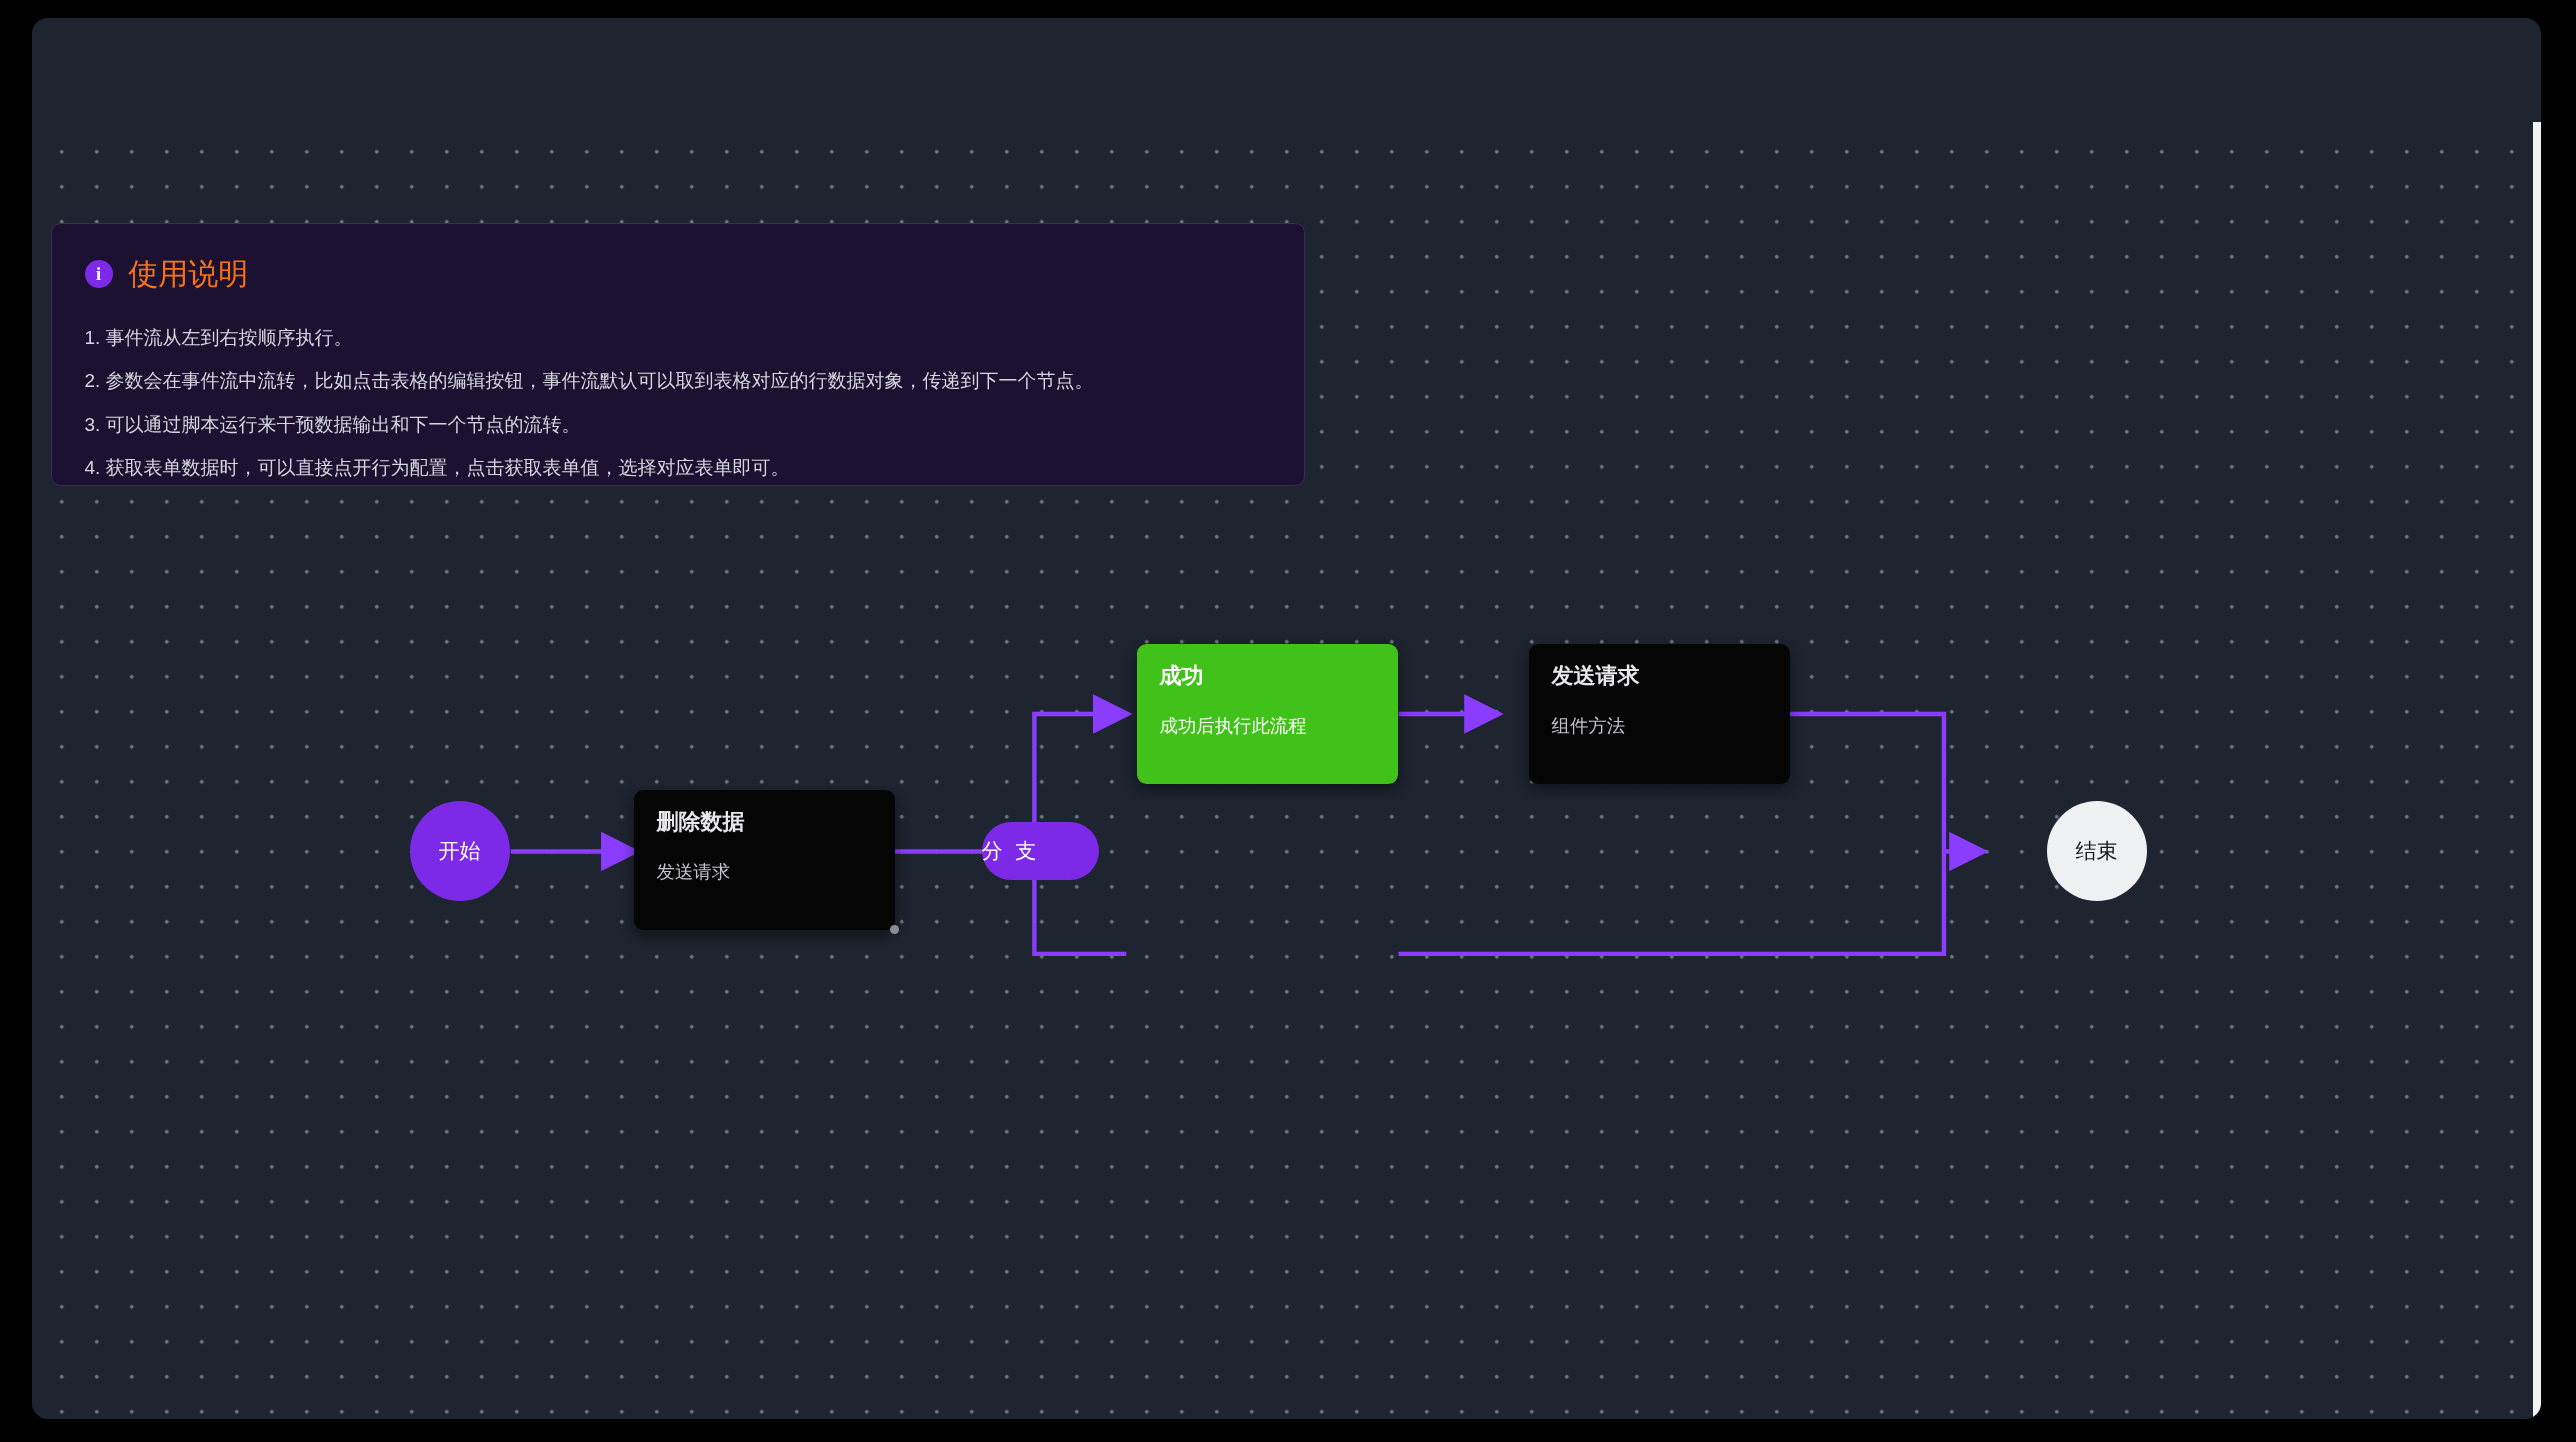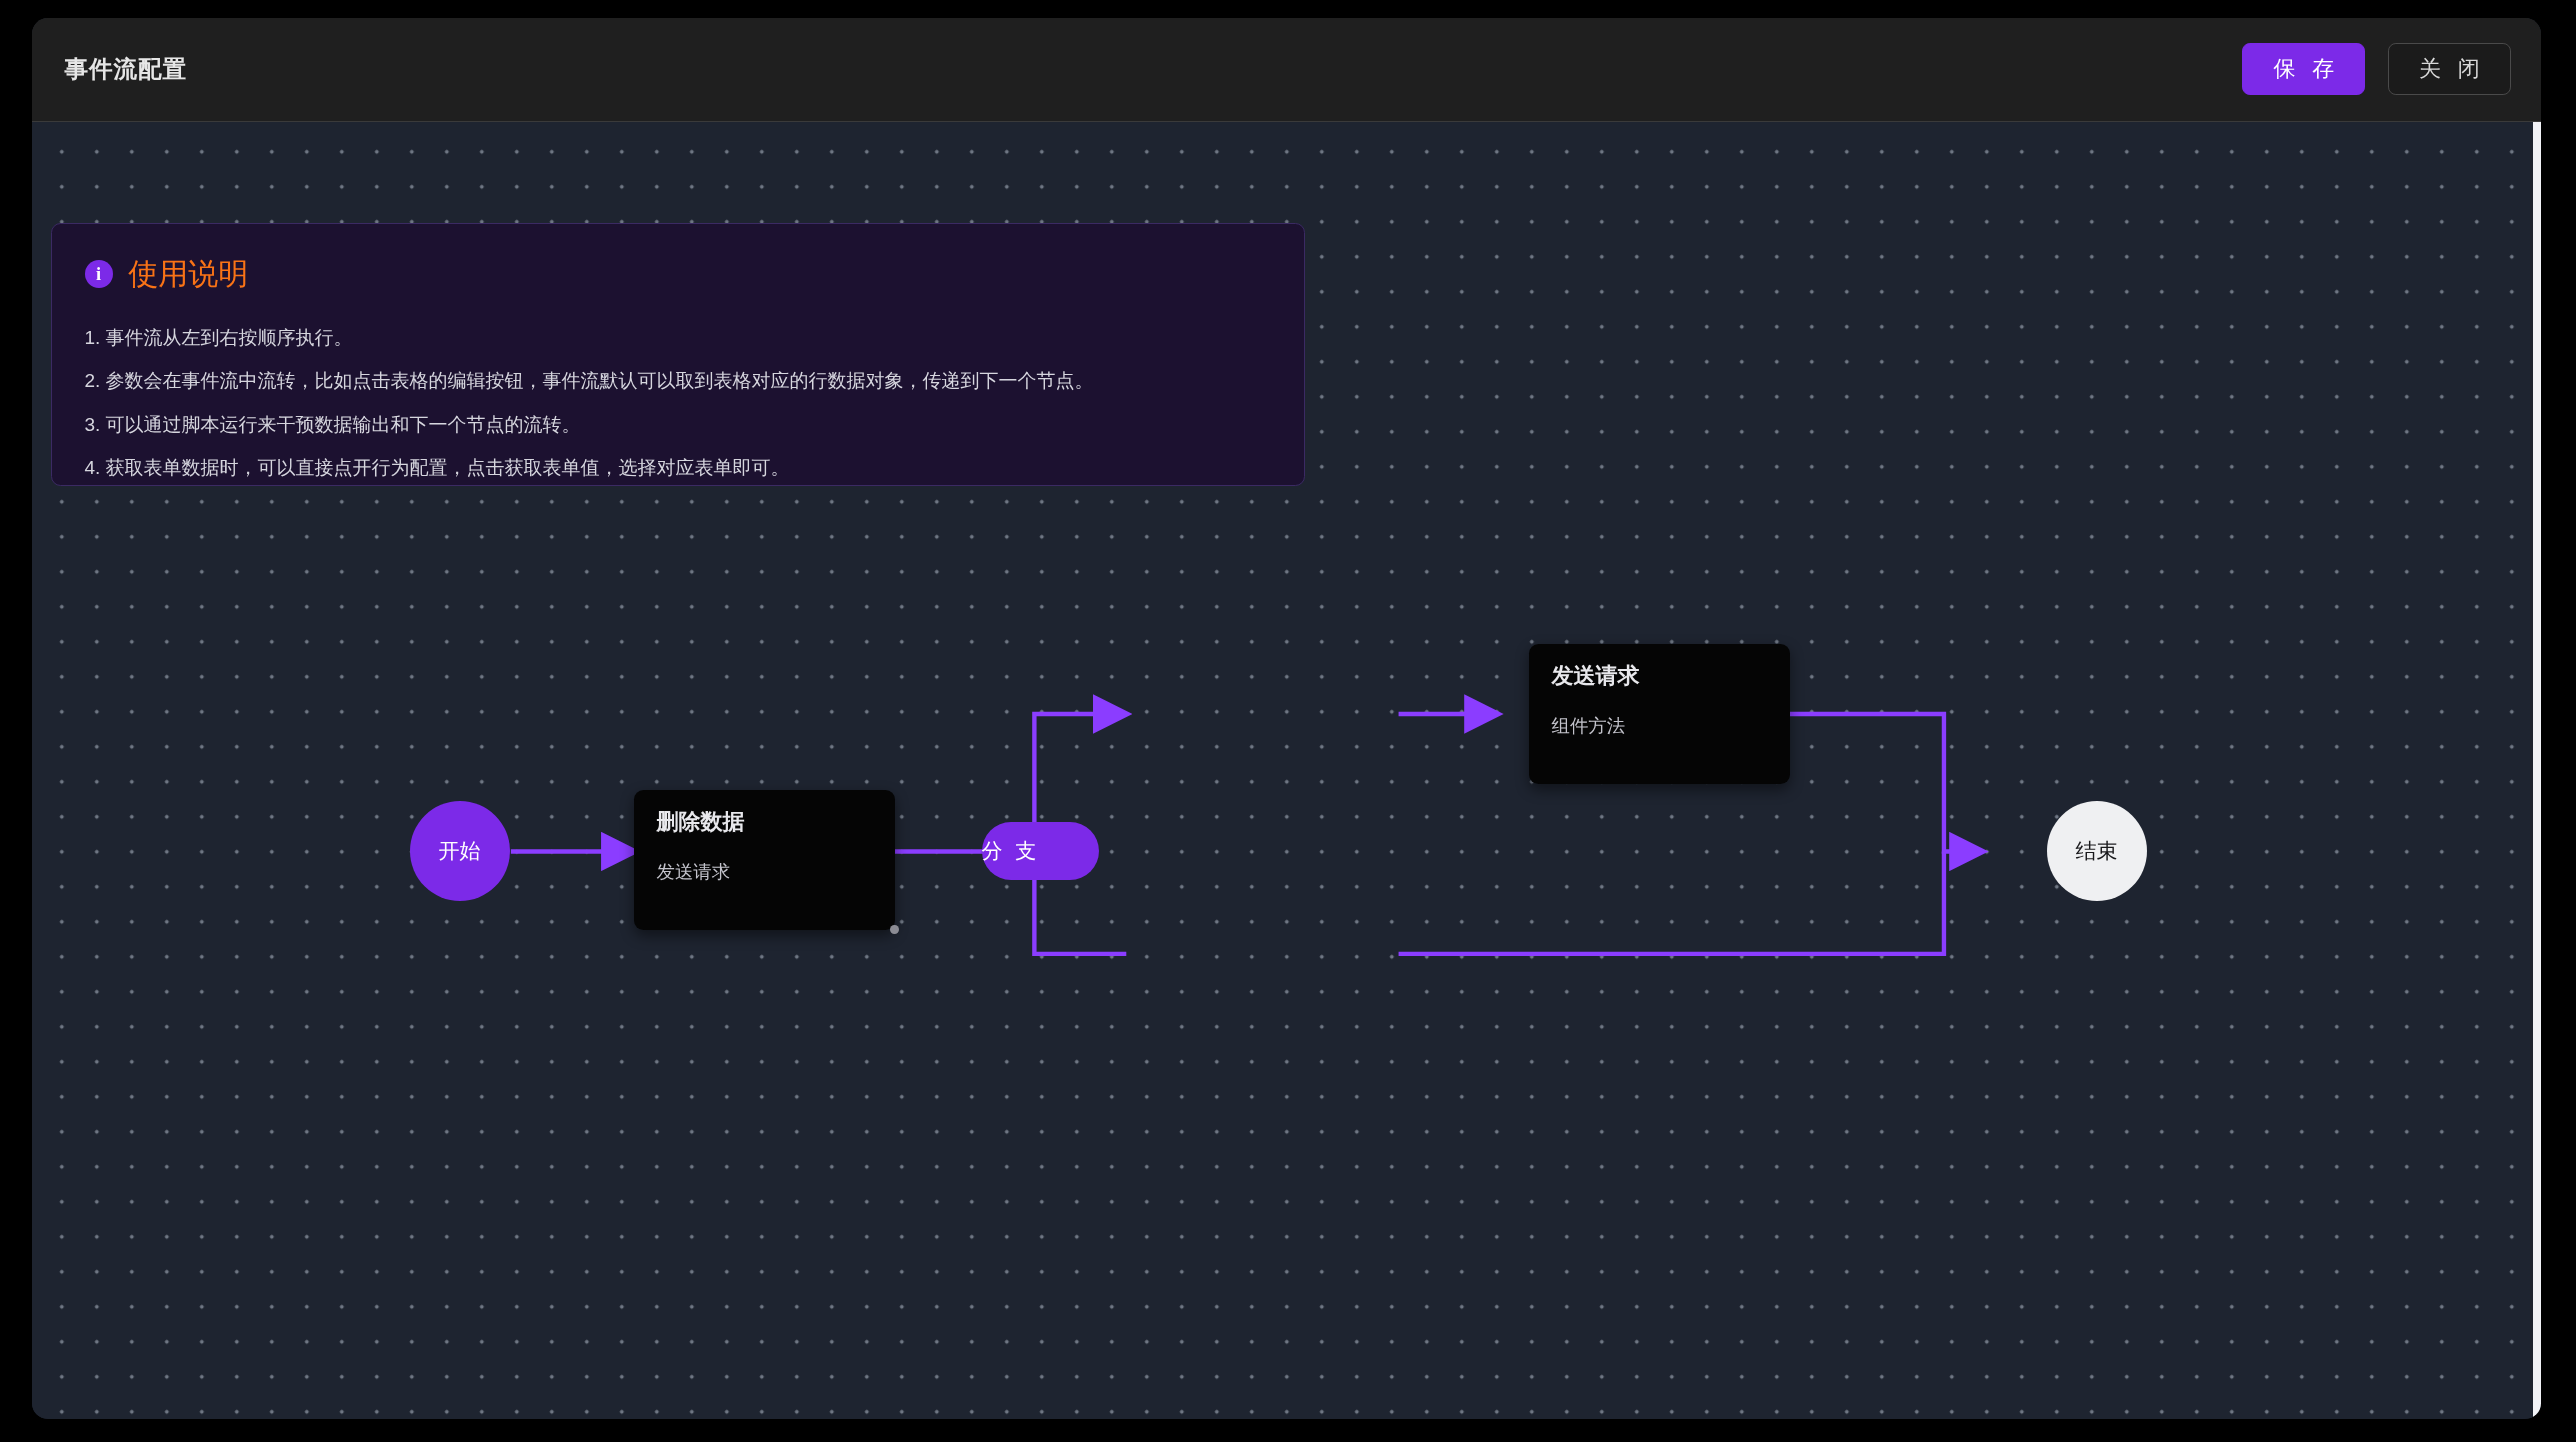--- a/index.html
+++ b/index.html
@@ -91,27 +91,20 @@
     position:absolute;right:-4.4px;bottom:-4.4px;width:8.8px;height:8.8px;
     border-radius:50%;background:#8b8b93;
   }
   #edges{position:absolute;left:0;top:0;width:2509px;height:1297px;}
 </style>
 </head>
 <body>
 
 <div id="modal">
 
-  <div id="header">
-    <div id="title">事件流配置</div>
-    <div id="hdr-btns">
-      <div class="btn btn-save">保 存</div>
-      <div class="btn btn-close">关 闭</div>
-    </div>
-  </div>
 
   <div id="canvas">
 
     <div id="info-panel">
       <div id="info-head">
         <div class="info-icon">i</div>
         <div id="info-title">使用说明</div>
       </div>
       <ul id="info-list">
         <li>1. 事件流从左到右按顺序执行。</li>
@@ -152,20 +145,24 @@
     <div class="node card-node card-dark" style="left:602px;top:668px;">
       <div class="card-title">删除数据</div>
       <div class="card-sub">发送请求</div>
       <div class="resize-dot"></div>
     </div>
 
     <div class="node pill-node" style="left:950px;top:700px;">
       <span>分 支</span>
     </div>
 
+    <div class="node card-node card-green" style="left:1105px;top:522px;">
+      <div class="card-title">成功</div>
+      <div class="card-sub">成功后执行此流程</div>
+    </div>
 
 
     <div class="node card-node card-dark" style="left:1497px;top:522px;">
       <div class="card-title">发送请求</div>
       <div class="card-sub">组件方法</div>
     </div>
 
     <div class="node circle-node node-end" style="left:2015px;top:679px;">
       <span>结束</span>
     </div>

